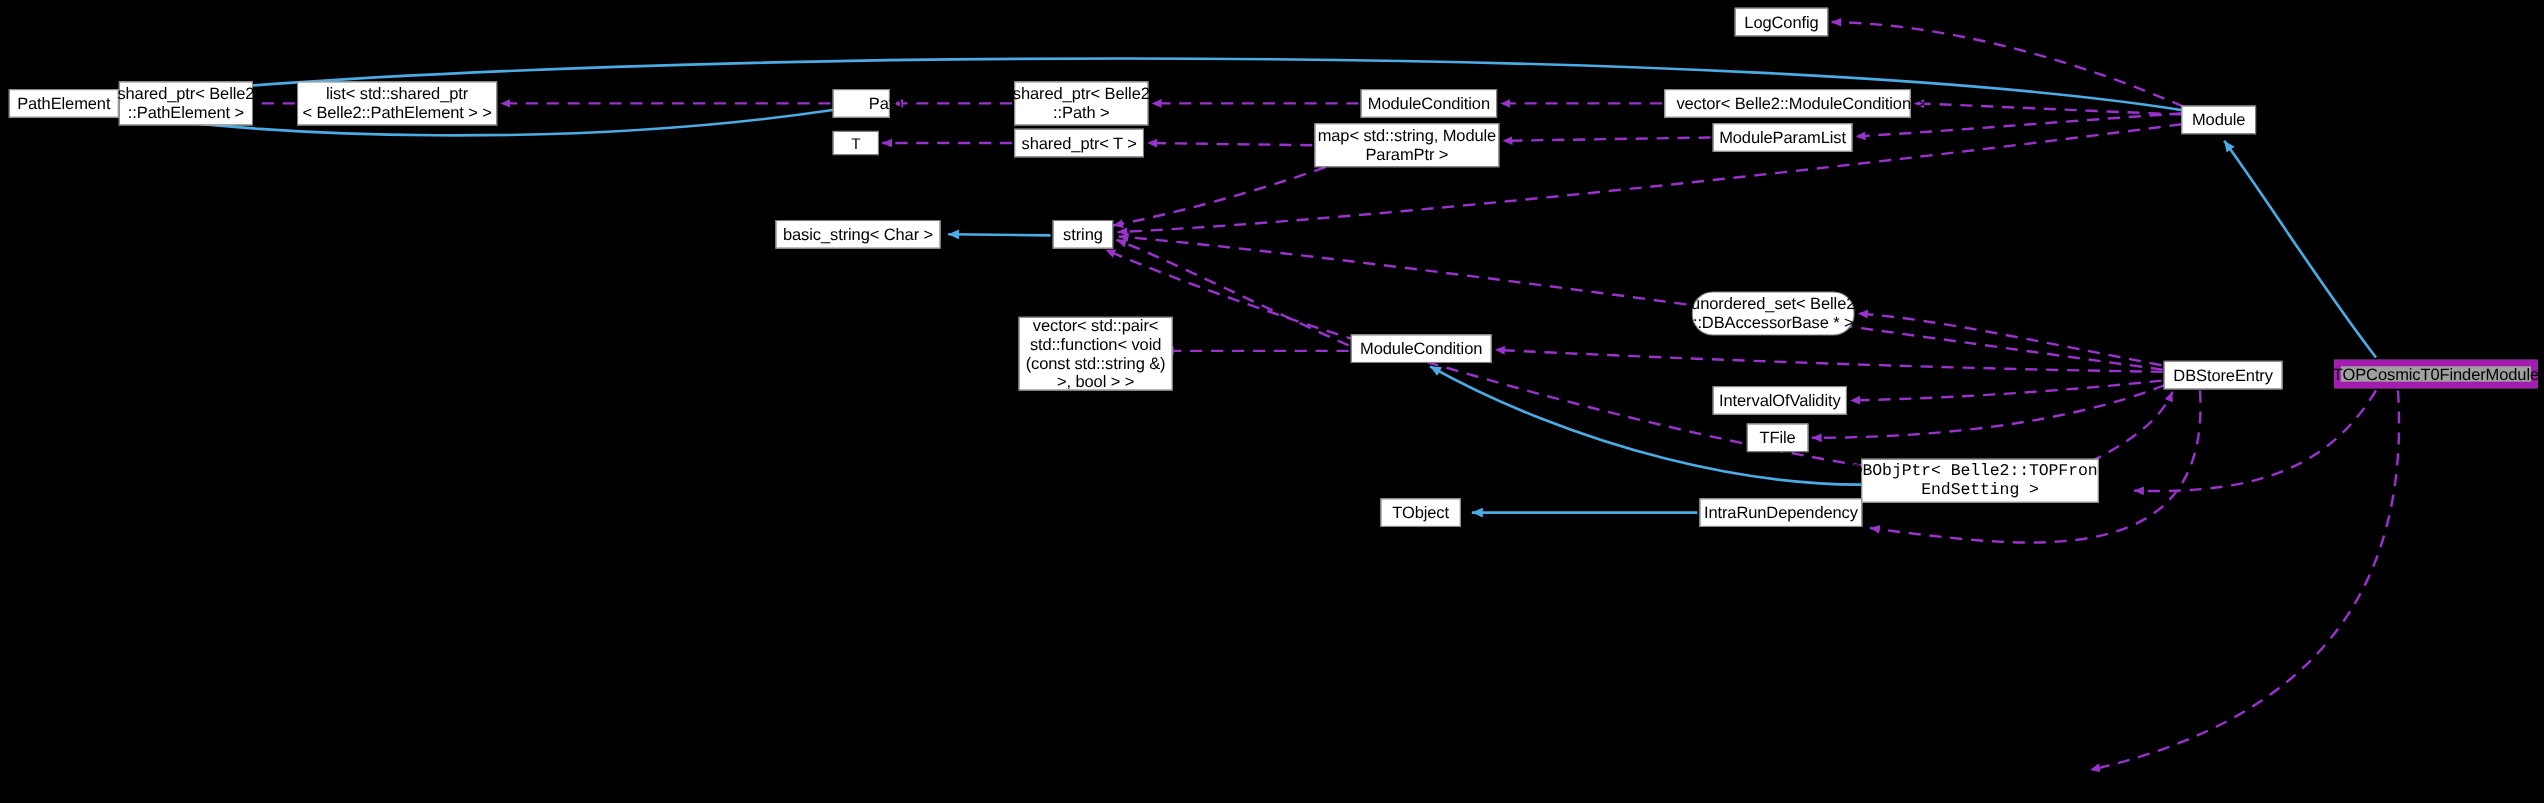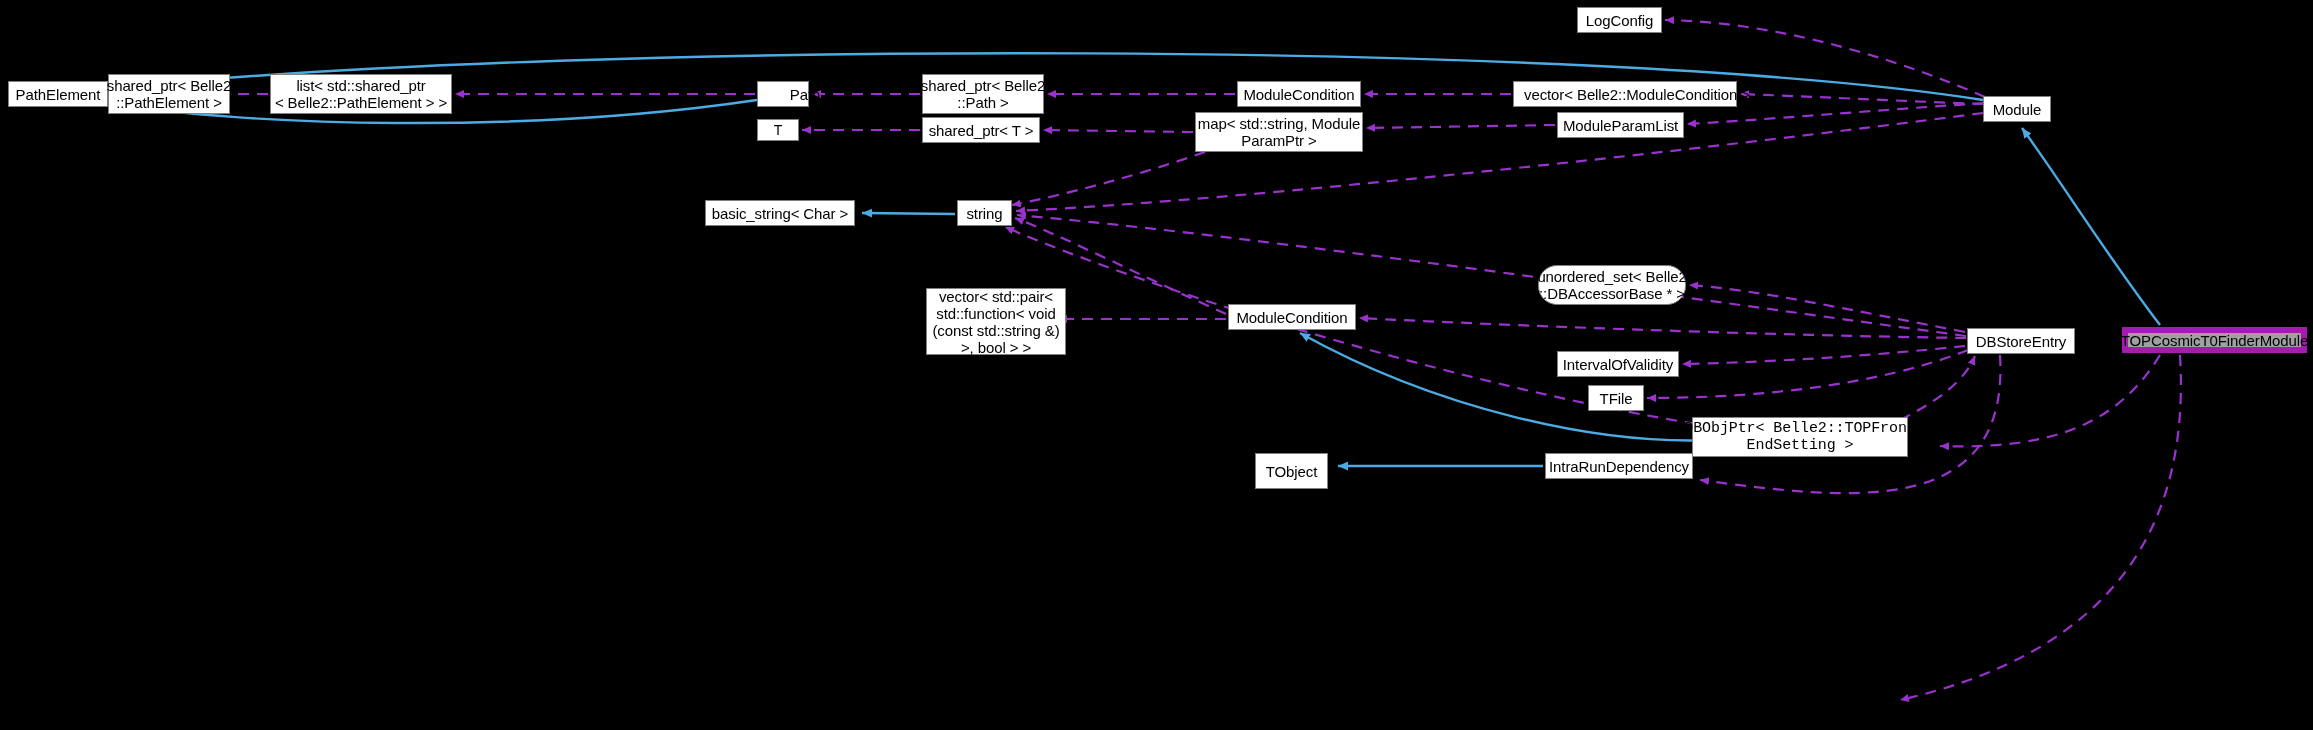--- a/index.html
+++ b/index.html
@@ -128,17 +128,17 @@
   <div class="node" style="left:915px;top:288px;width:140px;height:67px;margin-left:11px;">vector&lt; std::pair&lt;
 std::function&lt; void
 (const std::string &amp;)
 &gt;, bool &gt; &gt;</div>
   <div class="node" style="left:1228px;top:304px;width:128px;height:26px;">ModuleCondition</div>
   <div class="node" style="left:1967px;top:328px;width:108px;height:26px;">DBStoreEntry</div>
   <div class="node" style="left:1557px;top:351px;width:122px;height:26px;">IntervalOfValidity</div>
   <div class="node" style="left:1588px;top:385px;width:56px;height:26px;">TFile</div>
   <div class="node" style="left:1692px;top:417px;width:216px;height:40px;font-family:Liberation Mono, monospace;">DBObjPtr&lt; Belle2::TOPFront
 EndSetting &gt;</div>
-  <div class="node" style="left:1255px;top:453px;width:73px;height:36px;">TObject</div>
+  <div class="node" style="left:1255px;top:453px;width:73px;height:26px;">TObject</div>
   <div class="node" style="left:1545px;top:453px;width:148px;height:26px;">IntraRunDependency</div>
   <div class="node current" style="left:2122px;top:327px;width:185px;height:26px;">TOPCosmicT0FinderModule</div>
 
 </div>
 
 </body></html>

